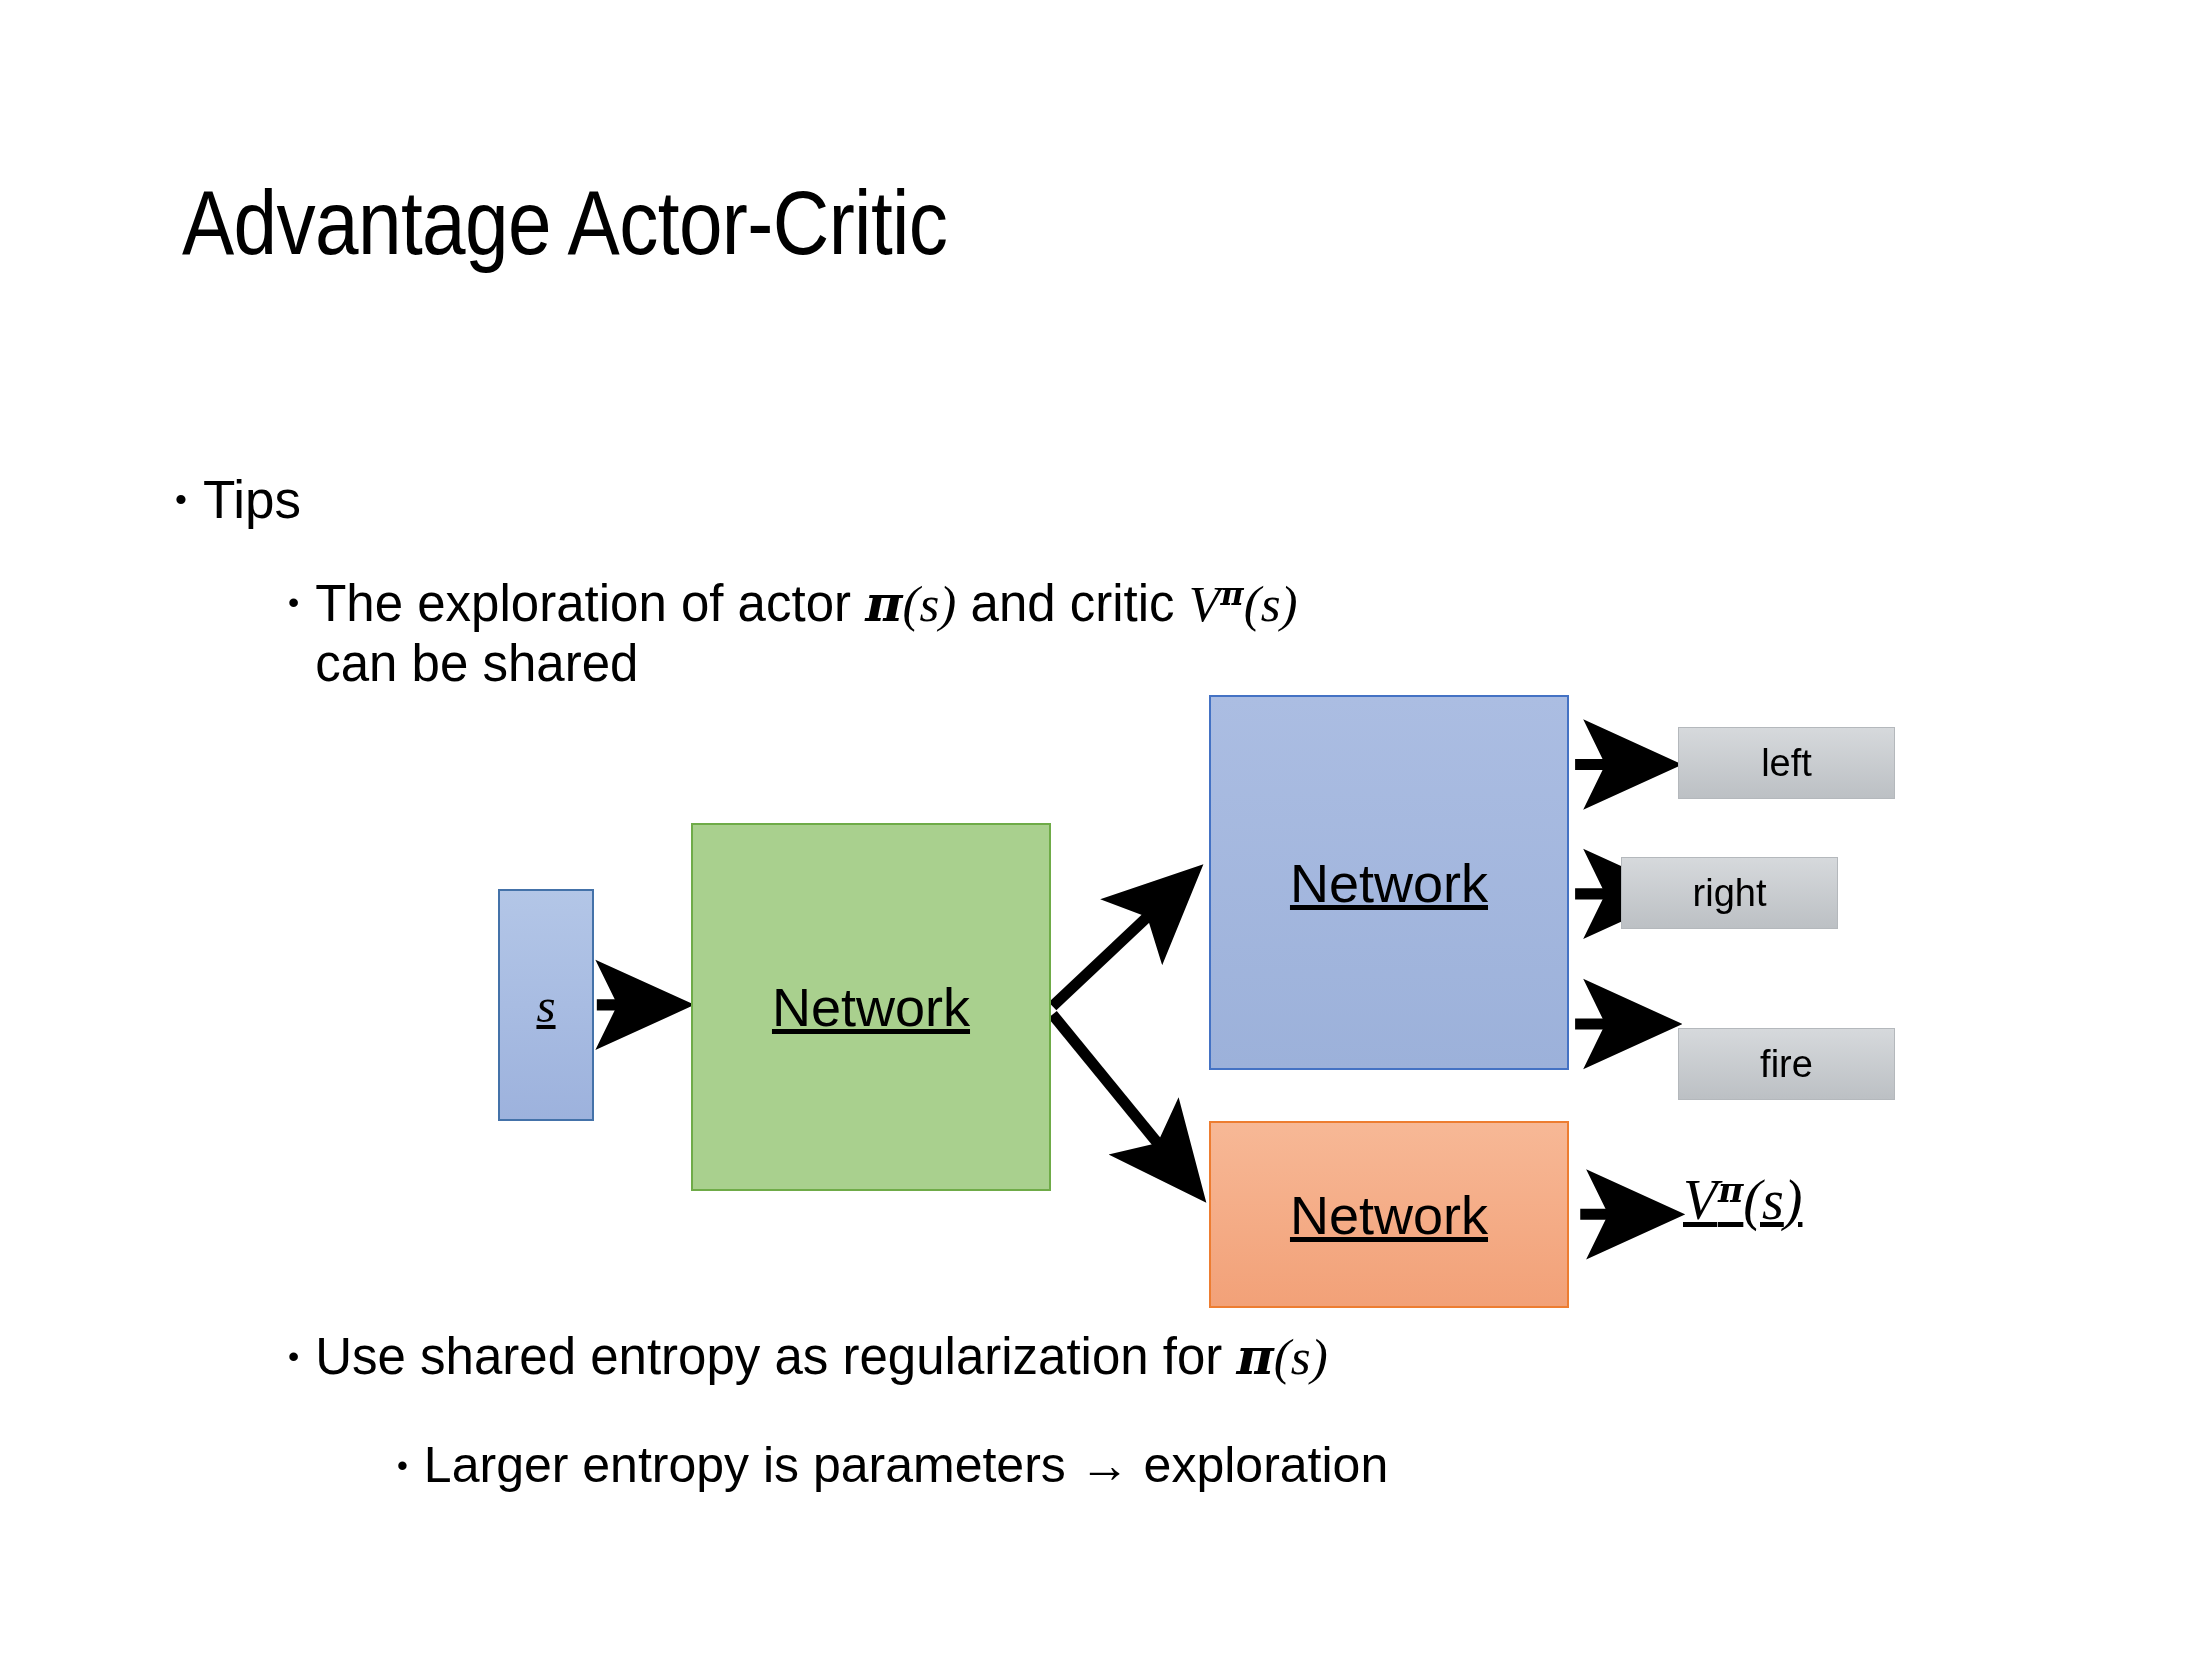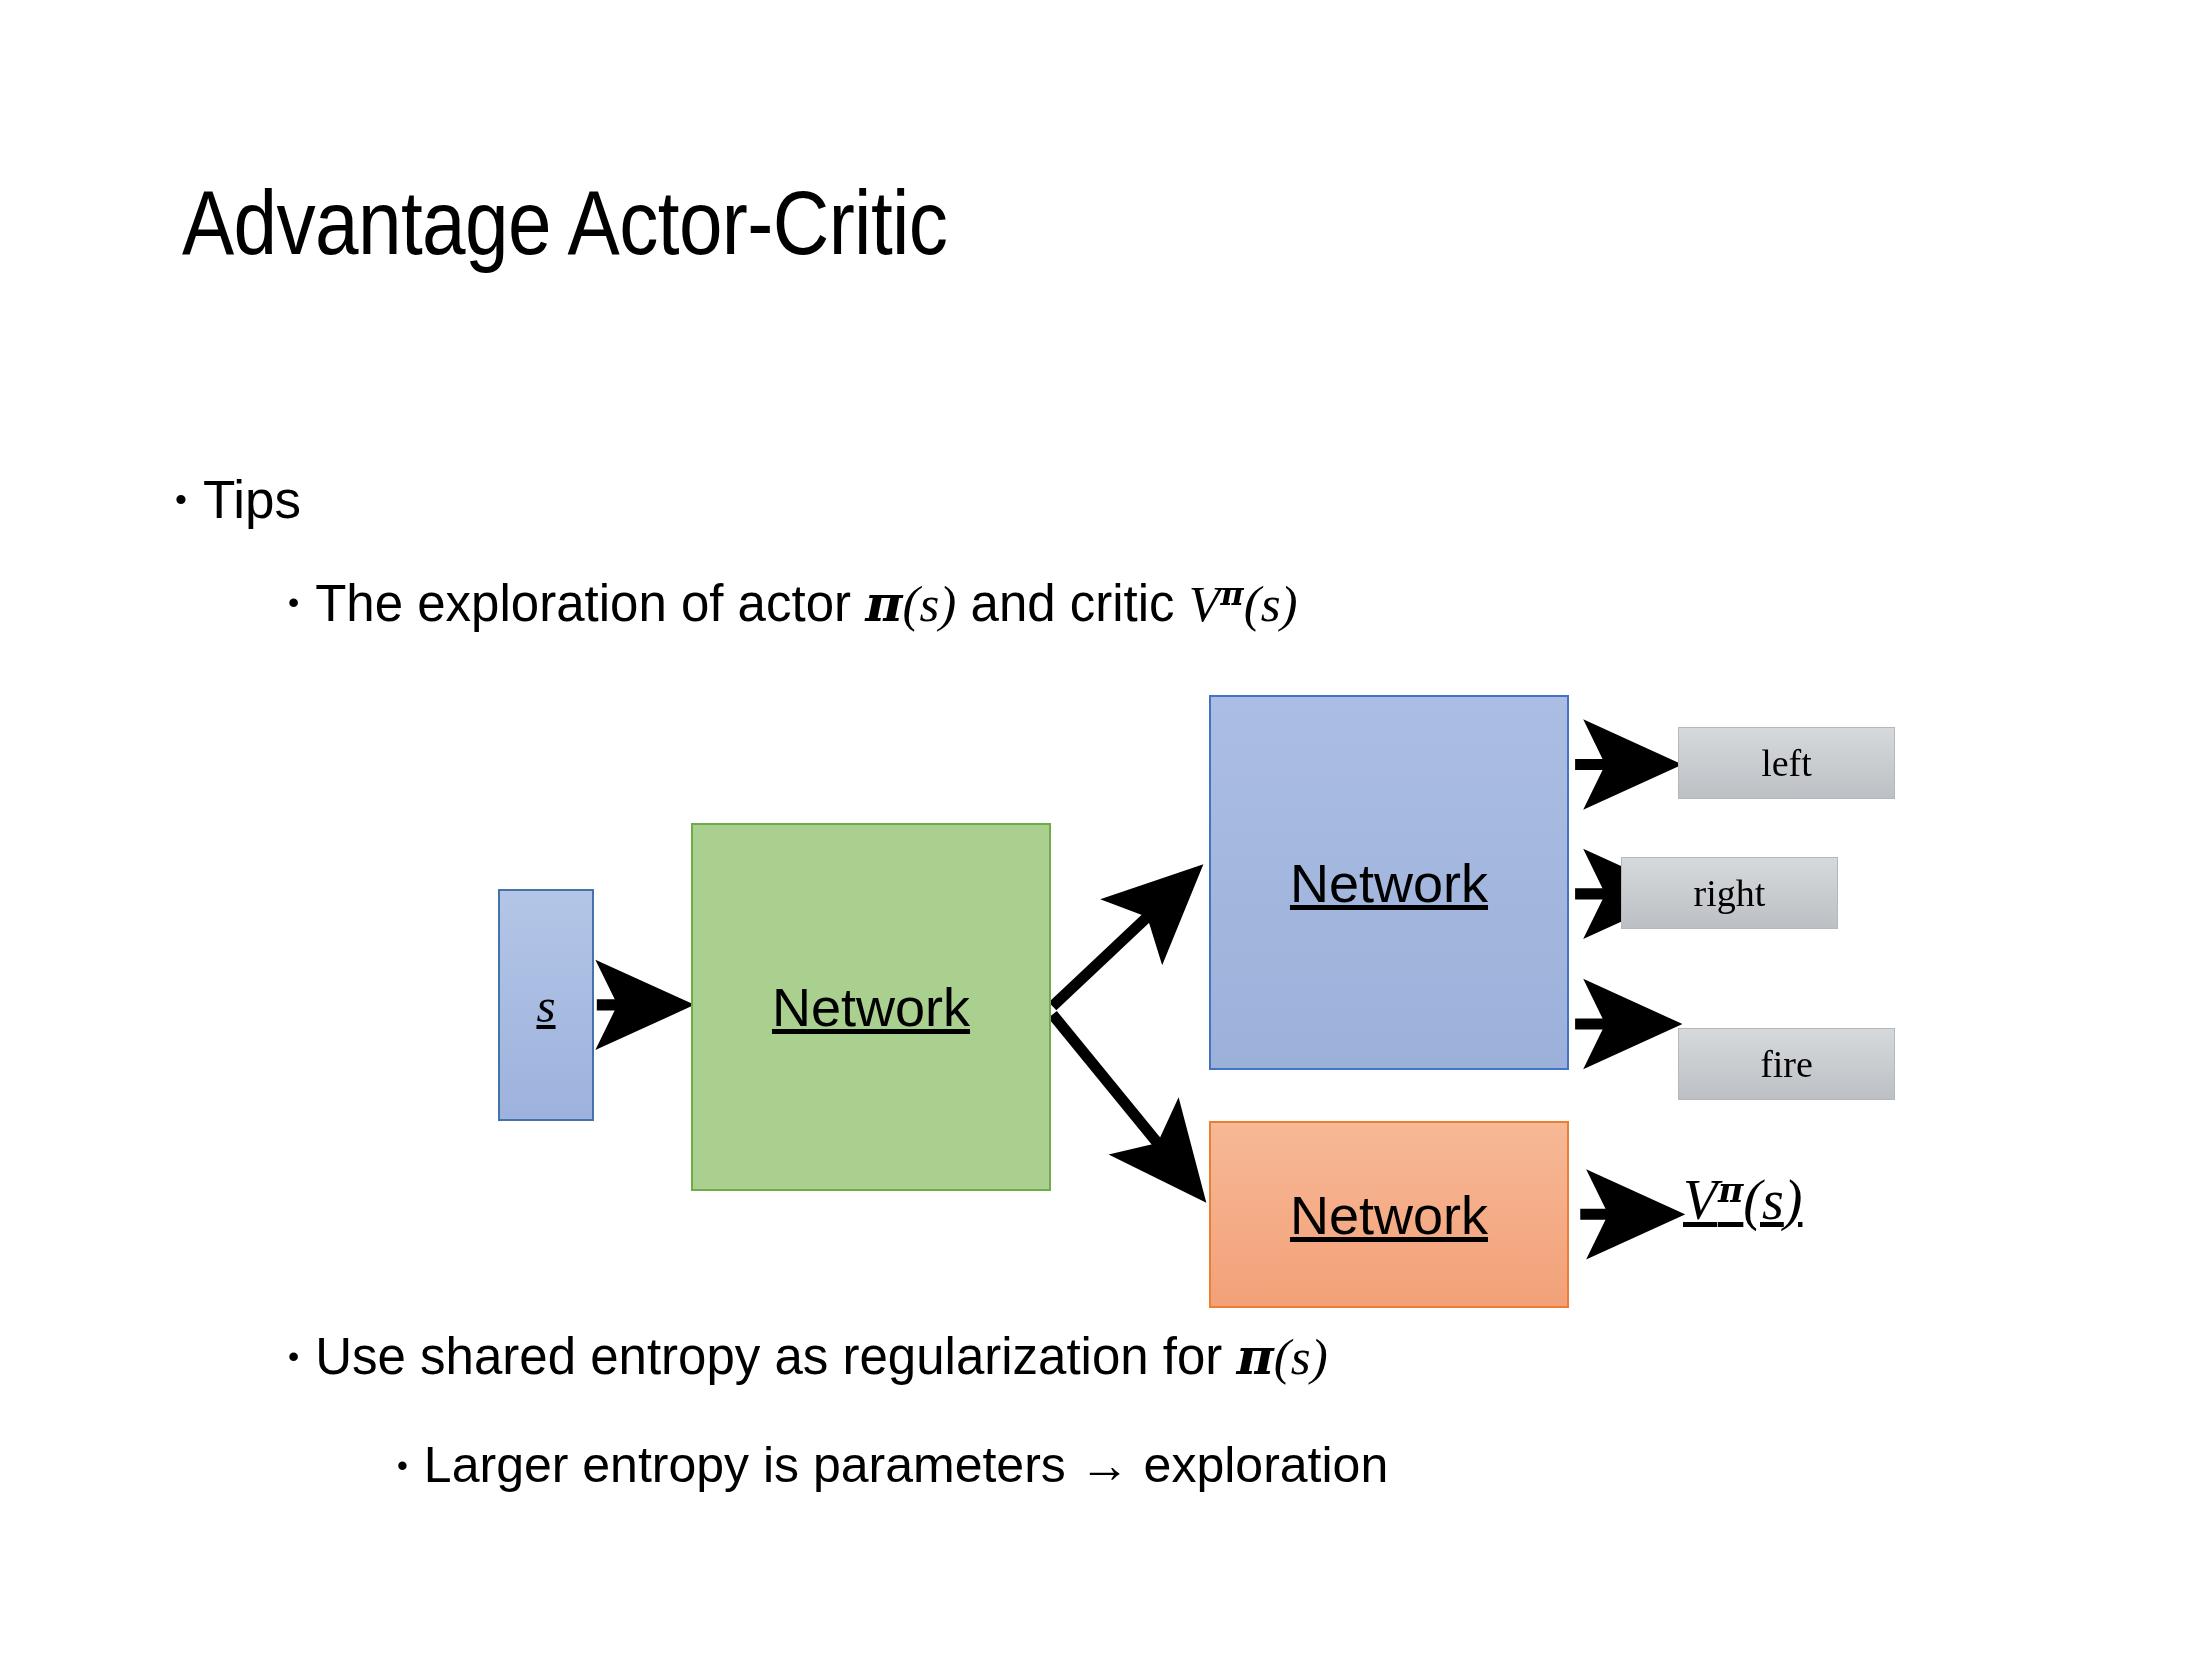--- a/index.html
+++ b/index.html
@@ -158,21 +158,21 @@
   .action-box {
     position: absolute;
     box-sizing: border-box;
     display: flex;
     align-items: center;
     justify-content: center;
     width: 217px;
     height: 72px;
     background: linear-gradient(180deg, #d6d9dc 0%, #bcc0c4 100%);
     border: 1.5px solid #b4b8bc;
-    font-family: Liberation Serif, serif;
+    font-family: Liberation Sans, sans-serif;
     font-size: 38px;
     color: #000000;
   }
   #action-left  { left: 1678px; top: 727px; }
   #action-right { left: 1621px; top: 857px; }
   #action-fire  { left: 1678px; top: 988px; margin-top: 40px; }
 
   #value-output {
     position: absolute;
     left: 1683px;
@@ -190,20 +190,21 @@
 
 <div class="bullet-row" id="bullet-tips">
   <span class="bullet-dot">•</span>
   <span class="bullet-text">Tips</span>
 </div>
 
 <div class="bullet-row" id="bullet-params">
   <span class="bullet-dot">•</span>
   <span class="bullet-text">
     <span>The exploration of actor </span><span class="math-pi">π</span><span class="paren">(</span><span class="math">s</span><span class="paren">)</span><span>  and critic </span><span class="math"><span>V</span><sup class="pi-sup">π</sup></span><span class="paren">(</span><span class="math">s</span><span class="paren">)</span><br>
+    <span>can be shared</span>
   </span>
 </div>
 
 <div id="diagram">
 
   <svg width="2205" height="1654" style="position:absolute;left:0;top:0;" viewBox="0 0 3000 2250">
     <defs>
       <marker id="ah" markerWidth="9" markerHeight="9" refX="7.6" refY="4.5" orient="auto" markerUnits="strokeWidth">
         <path d="M0,0.4 L9,4.5 L0,8.6 L2.0,4.5 Z" fill="#000000"></path>
       </marker>

